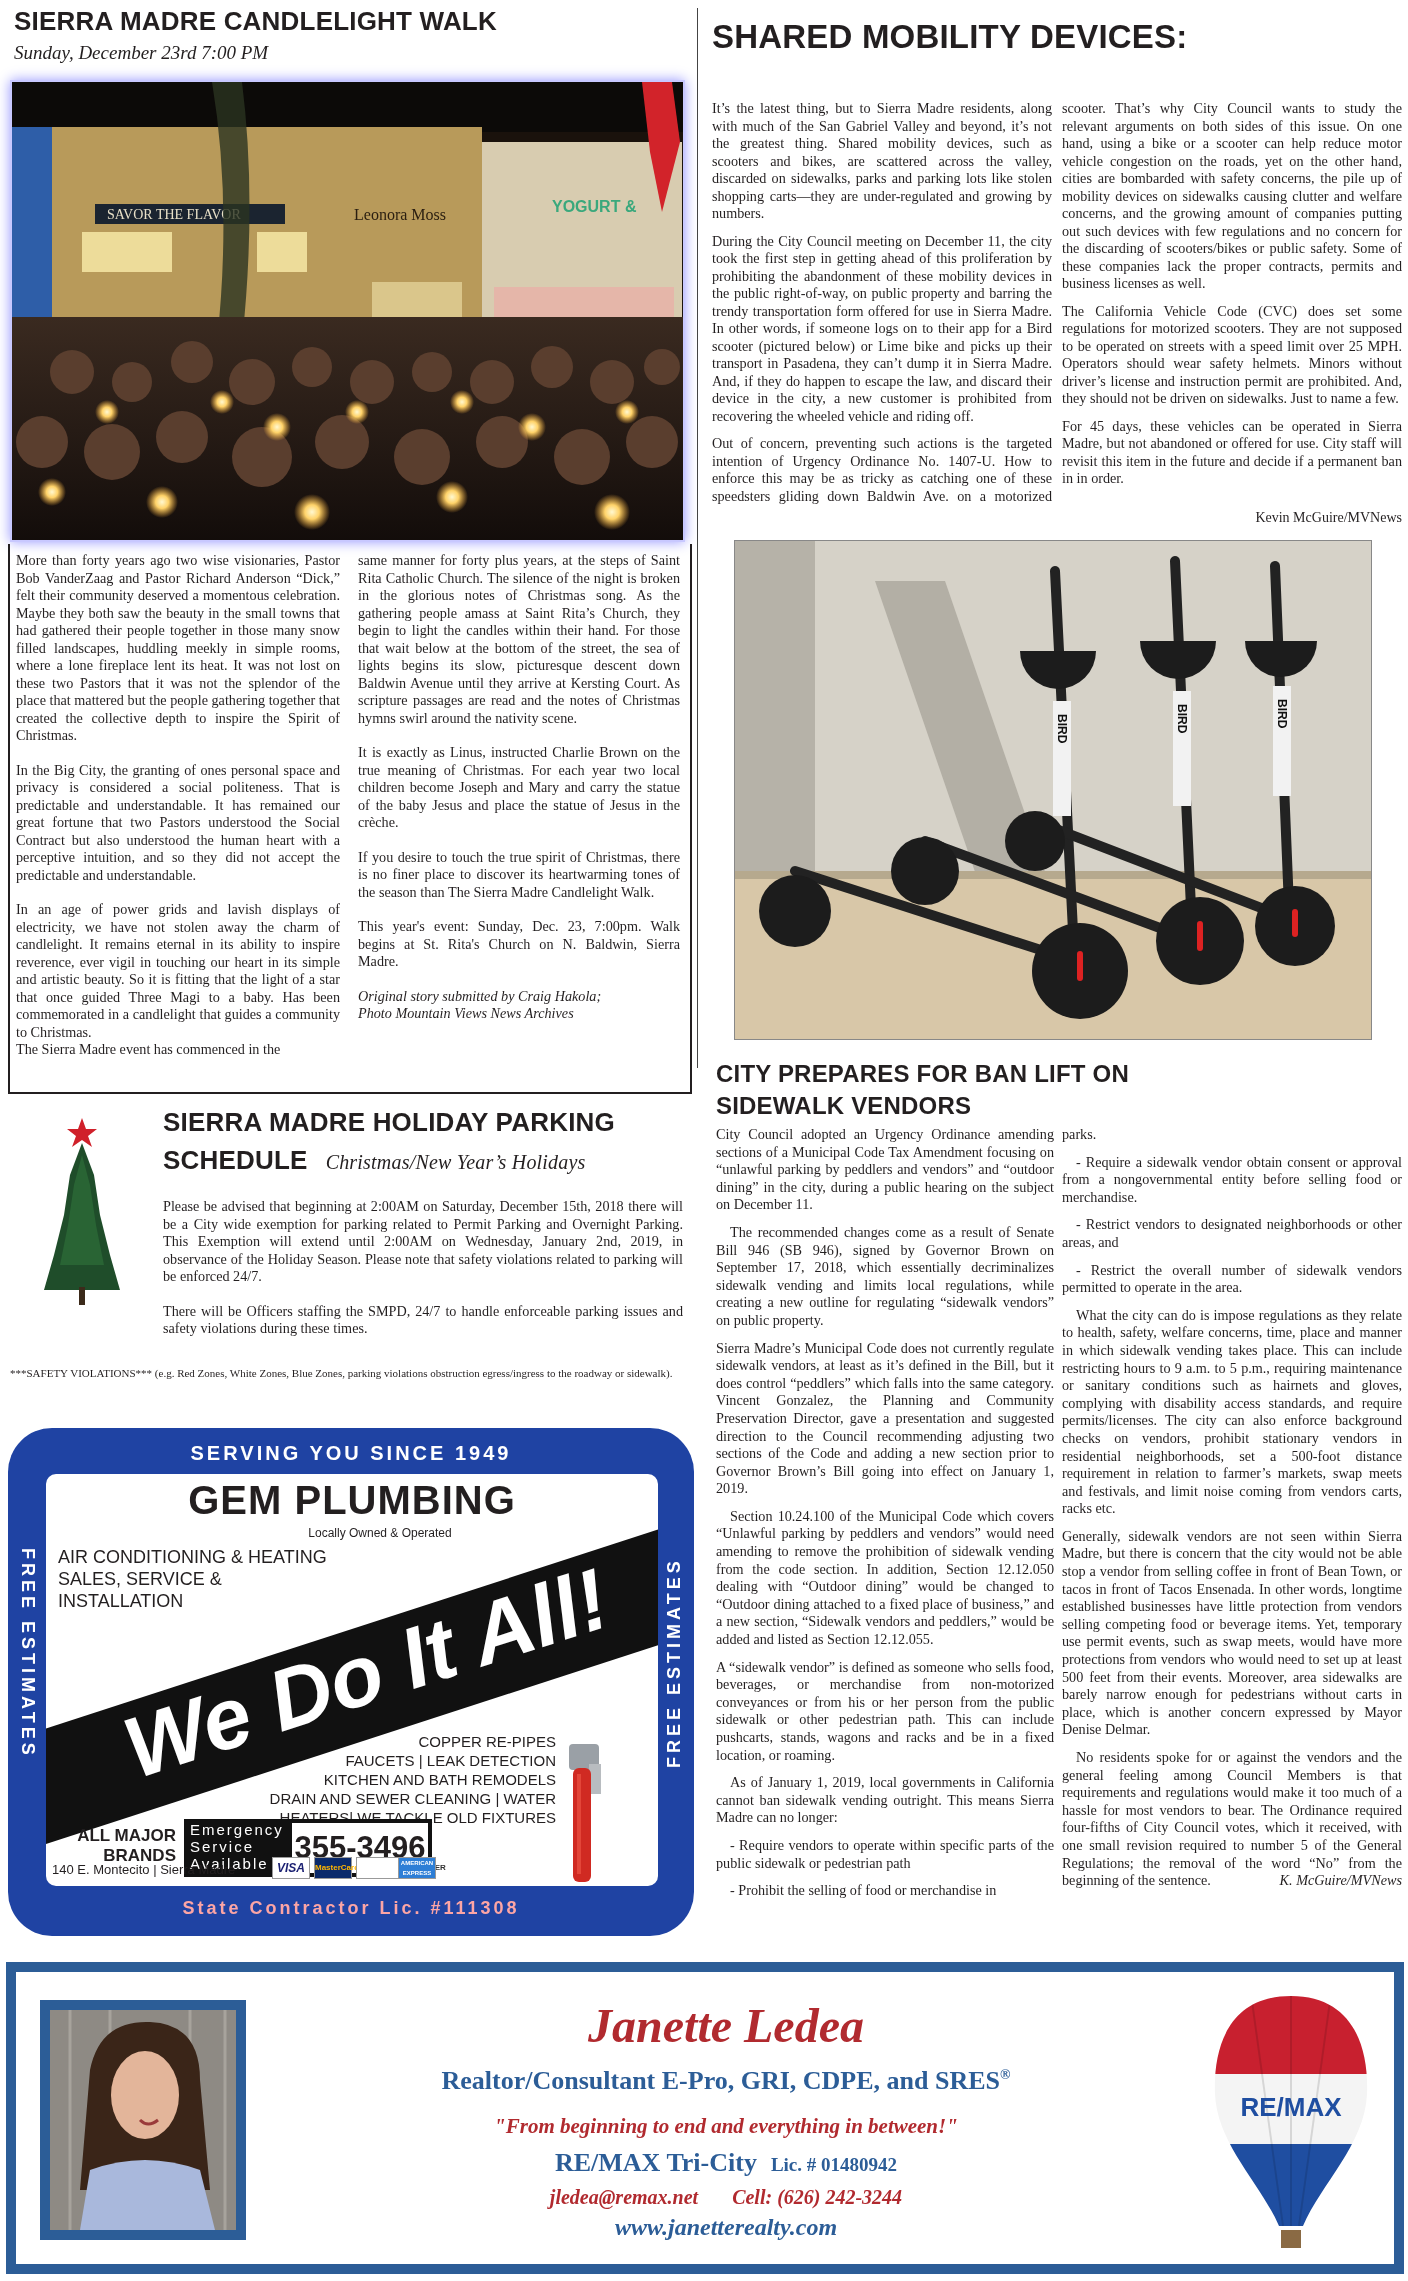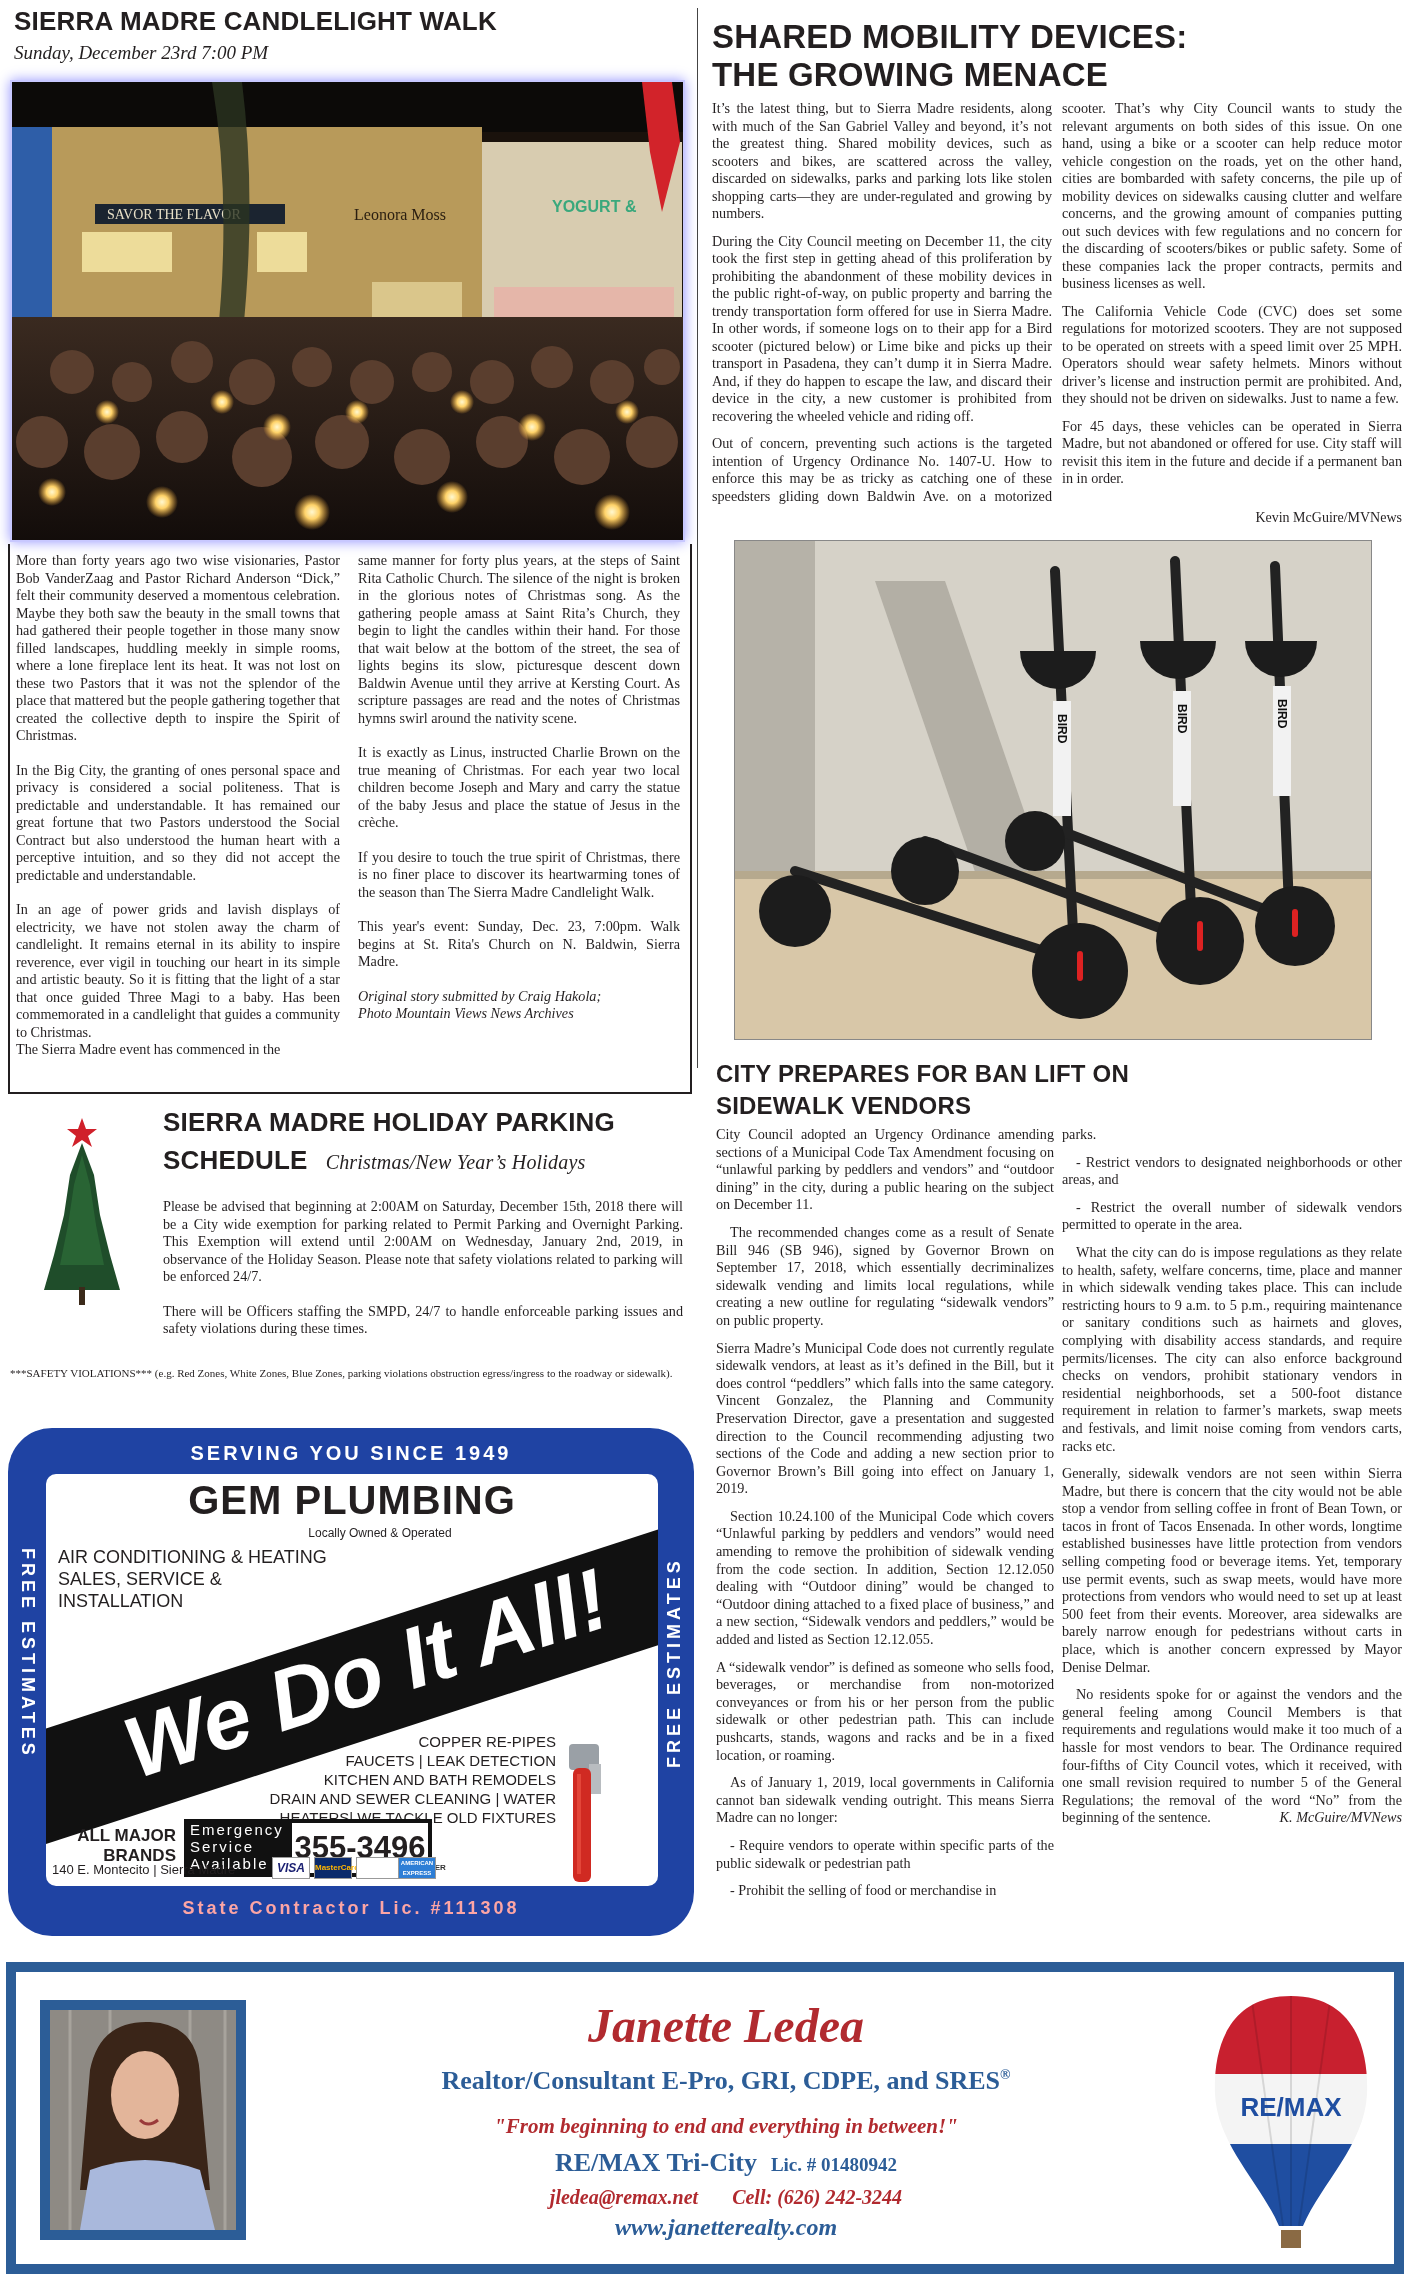--- a/index.html
+++ b/index.html
@@ -246,21 +246,20 @@
       </svg>
     </div>
   </div>
   <div class="abs" id="gem-bottom">State Contractor Lic. #111308</div>
 </div>
 
 <div class="abs" id="vrule"></div>
 
 <div class="abs hl" id="mb-title">
   <div>SHARED MOBILITY DEVICES:</div>
-  <div>THE GROWING MENACE</div>
 </div>
 <div class="abs body-text cols2" id="mb-body">
   <p>It’s the latest thing, but to Sierra Madre residents, along with much of the San Gabriel Valley and beyond, it’s not the greatest thing. Shared mobility devices, such as scooters and bikes, are scattered across the valley, discarded on sidewalks, parks and parking lots like stolen shopping carts—they are under-regulated and growing by numbers.</p>
   <p>During the City Council meeting on December 11, the city took the first step in getting ahead of this proliferation by prohibiting the abandonment of these mobility devices in the public right-of-way, on public property and barring the trendy transportation form offered for use in Sierra Madre. In other words, if someone logs on to their app for a Bird scooter (pictured below) or Lime bike and picks up their transport in Pasadena, they can’t dump it in Sierra Madre. And, if they do happen to escape the law, and discard their device in the city, a new customer is prohibited from recovering the wheeled vehicle and riding off.</p>
   <p>Out of concern, preventing such actions is the targeted intention of Urgency Ordinance No. 1407-U. How to enforce this may be as tricky as catching one of these speedsters gliding down Baldwin Ave. on a motorized scooter.  That’s why City Council wants to study the relevant arguments on both sides of this issue. On one hand, using a bike or a scooter can help reduce motor vehicle congestion on the roads, yet on the other hand, cities are bombarded with safety concerns, the pile up of mobility devices on sidewalks causing clutter and welfare concerns, and the growing amount of companies putting out such devices with few regulations and no concern for the discarding of scooters/bikes or public safety. Some of these companies lack the proper contracts, permits and business licenses as well.</p>
   <p>The California Vehicle Code (CVC) does set some regulations for motorized scooters. They are not supposed to be operated on streets with a speed limit over 25 MPH. Operators should wear safety helmets.  Minors without driver’s license and instruction permit are prohibited. And, they should not be driven on sidewalks. Just to name a few.</p>
   <p>For 45 days, these vehicles can be operated in Sierra Madre, but not abandoned or offered for use. City staff will revisit this item in the future and decide if a permanent ban in in order.</p>
 </div>
 <div class="abs" id="mb-credit">Kevin McGuire/MVNews</div>
 
@@ -318,20 +317,21 @@
   <p class="indent">The recommended changes come as a result of Senate Bill 946 (SB 946), signed by Governor Brown on September 17, 2018, which essentially decriminalizes sidewalk vending and limits local regulations, while creating a new outline for regulating “sidewalk vendors” on public property.</p>
   <p>Sierra Madre’s Municipal Code does not currently regulate sidewalk vendors, at least as it’s defined in the Bill, but it does control “peddlers” which falls into the same category. Vincent Gonzalez, the Planning and Community Preservation Director, gave a presentation and suggested direction to the Council recommending adjusting two sections of the Code and adding a new section prior to Governor Brown’s Bill going into effect on January 1, 2019.</p>
   <p class="indent">Section 10.24.100 of the Municipal Code which covers “Unlawful parking by peddlers and vendors” would need amending to remove the prohibition of sidewalk vending from the code section. In addition, Section 12.12.050 dealing with “Outdoor dining” would be changed to “Outdoor dining attached to a fixed place of business,” and a new section, “Sidewalk vendors and peddlers,” would be added and listed as Section 12.12.055.</p>
   <p>A “sidewalk vendor” is defined as someone who sells food, beverages, or merchandise from non-motorized conveyances or from his or her person from the public sidewalk or other pedestrian path. This can include pushcarts, stands, wagons and racks and be in a fixed location, or roaming.</p>
   <p class="indent">As of January 1, 2019, local governments in California cannot ban sidewalk vending outright. This means Sierra Madre can no longer:</p>
   <p class="indent">- Require vendors to operate within specific parts of the public sidewalk or pedestrian path</p>
   <p class="indent">- Prohibit the selling of food or merchandise in</p>
 </div>
 <div class="abs body-text" id="vd-col2">
   <p>parks.</p>
+  <p class="indent">- Require a sidewalk vendor obtain consent or approval from a nongovernmental entity before selling food or merchandise.</p>
   <p class="indent">- Restrict vendors to designated neighborhoods or other areas, and</p>
   <p class="indent">- Restrict the overall number of sidewalk vendors permitted to operate in the area.</p>
   <p class="indent">What the city can do is impose regulations as they relate to health, safety, welfare concerns, time, place and manner in which sidewalk vending takes place. This can include restricting hours to 9 a.m. to 5 p.m., requiring maintenance or sanitary conditions such as hairnets and gloves, complying with disability access standards, and require permits/licenses. The city can also enforce background checks on vendors, prohibit stationary vendors in residential neighborhoods, set a 500-foot distance requirement in relation to farmer’s markets, swap meets and festivals, and limit noise coming from vendors carts, racks etc.</p>
   <p>Generally, sidewalk vendors are not seen within Sierra Madre, but there is concern that the city would not be able stop a vendor from selling coffee in front of Bean Town, or tacos in front of Tacos Ensenada. In other words, longtime established businesses have little protection from vendors selling competing food or beverage items. Yet, temporary use permit events, such as swap meets, would have more protections from vendors who would need to set up at least 500 feet from their events. Moreover, area sidewalks are barely narrow enough for pedestrians without carts in place, which is another concern expressed by Mayor Denise Delmar.</p>
   <p class="indent"><span>No residents spoke for or against the vendors and the general feeling among Council Members is that requirements and regulations would make it too much of a hassle for most vendors to bear. The Ordinance required four-fifths of City Council votes, which it received, with one small revision required to number 5 of the General Regulations; the removal of the word “No” from the beginning of the sentence.</span> <span class="byline">K. McGuire/MVNews</span></p>
 </div>
 
 <div class="abs" id="re">
   <div class="abs" id="re-photo-frame">
     <div class="abs" id="re-photo">

